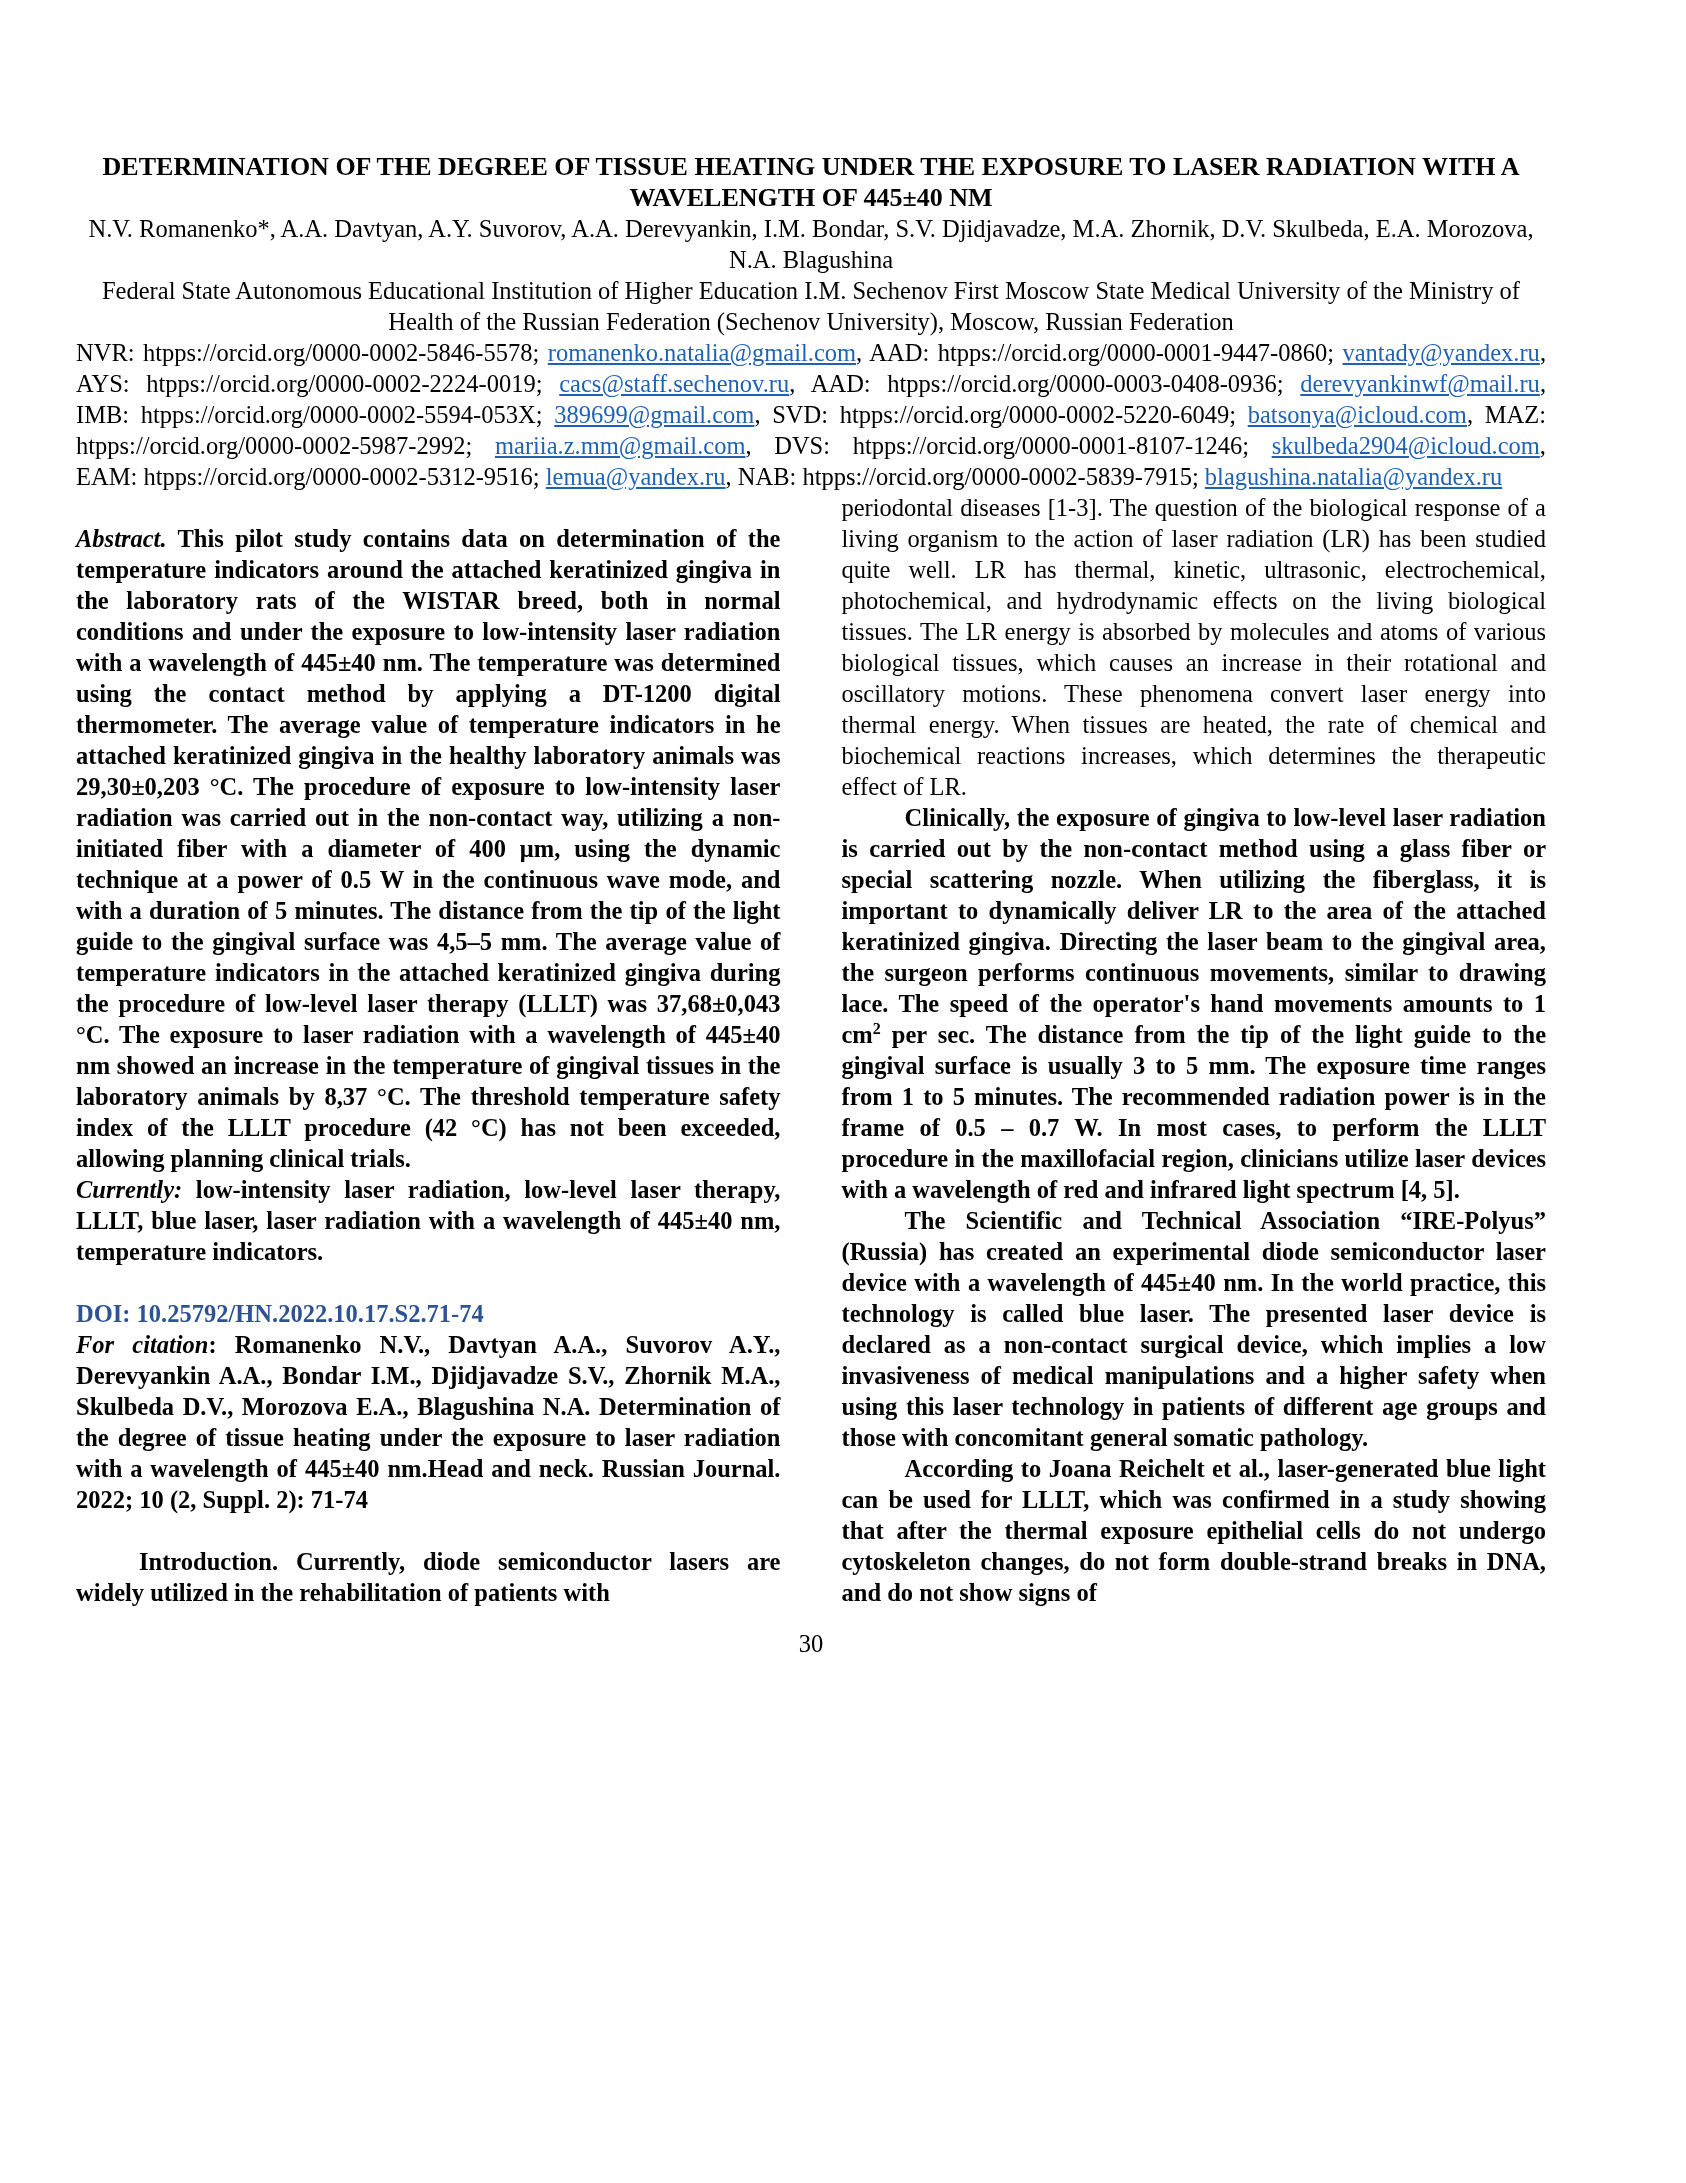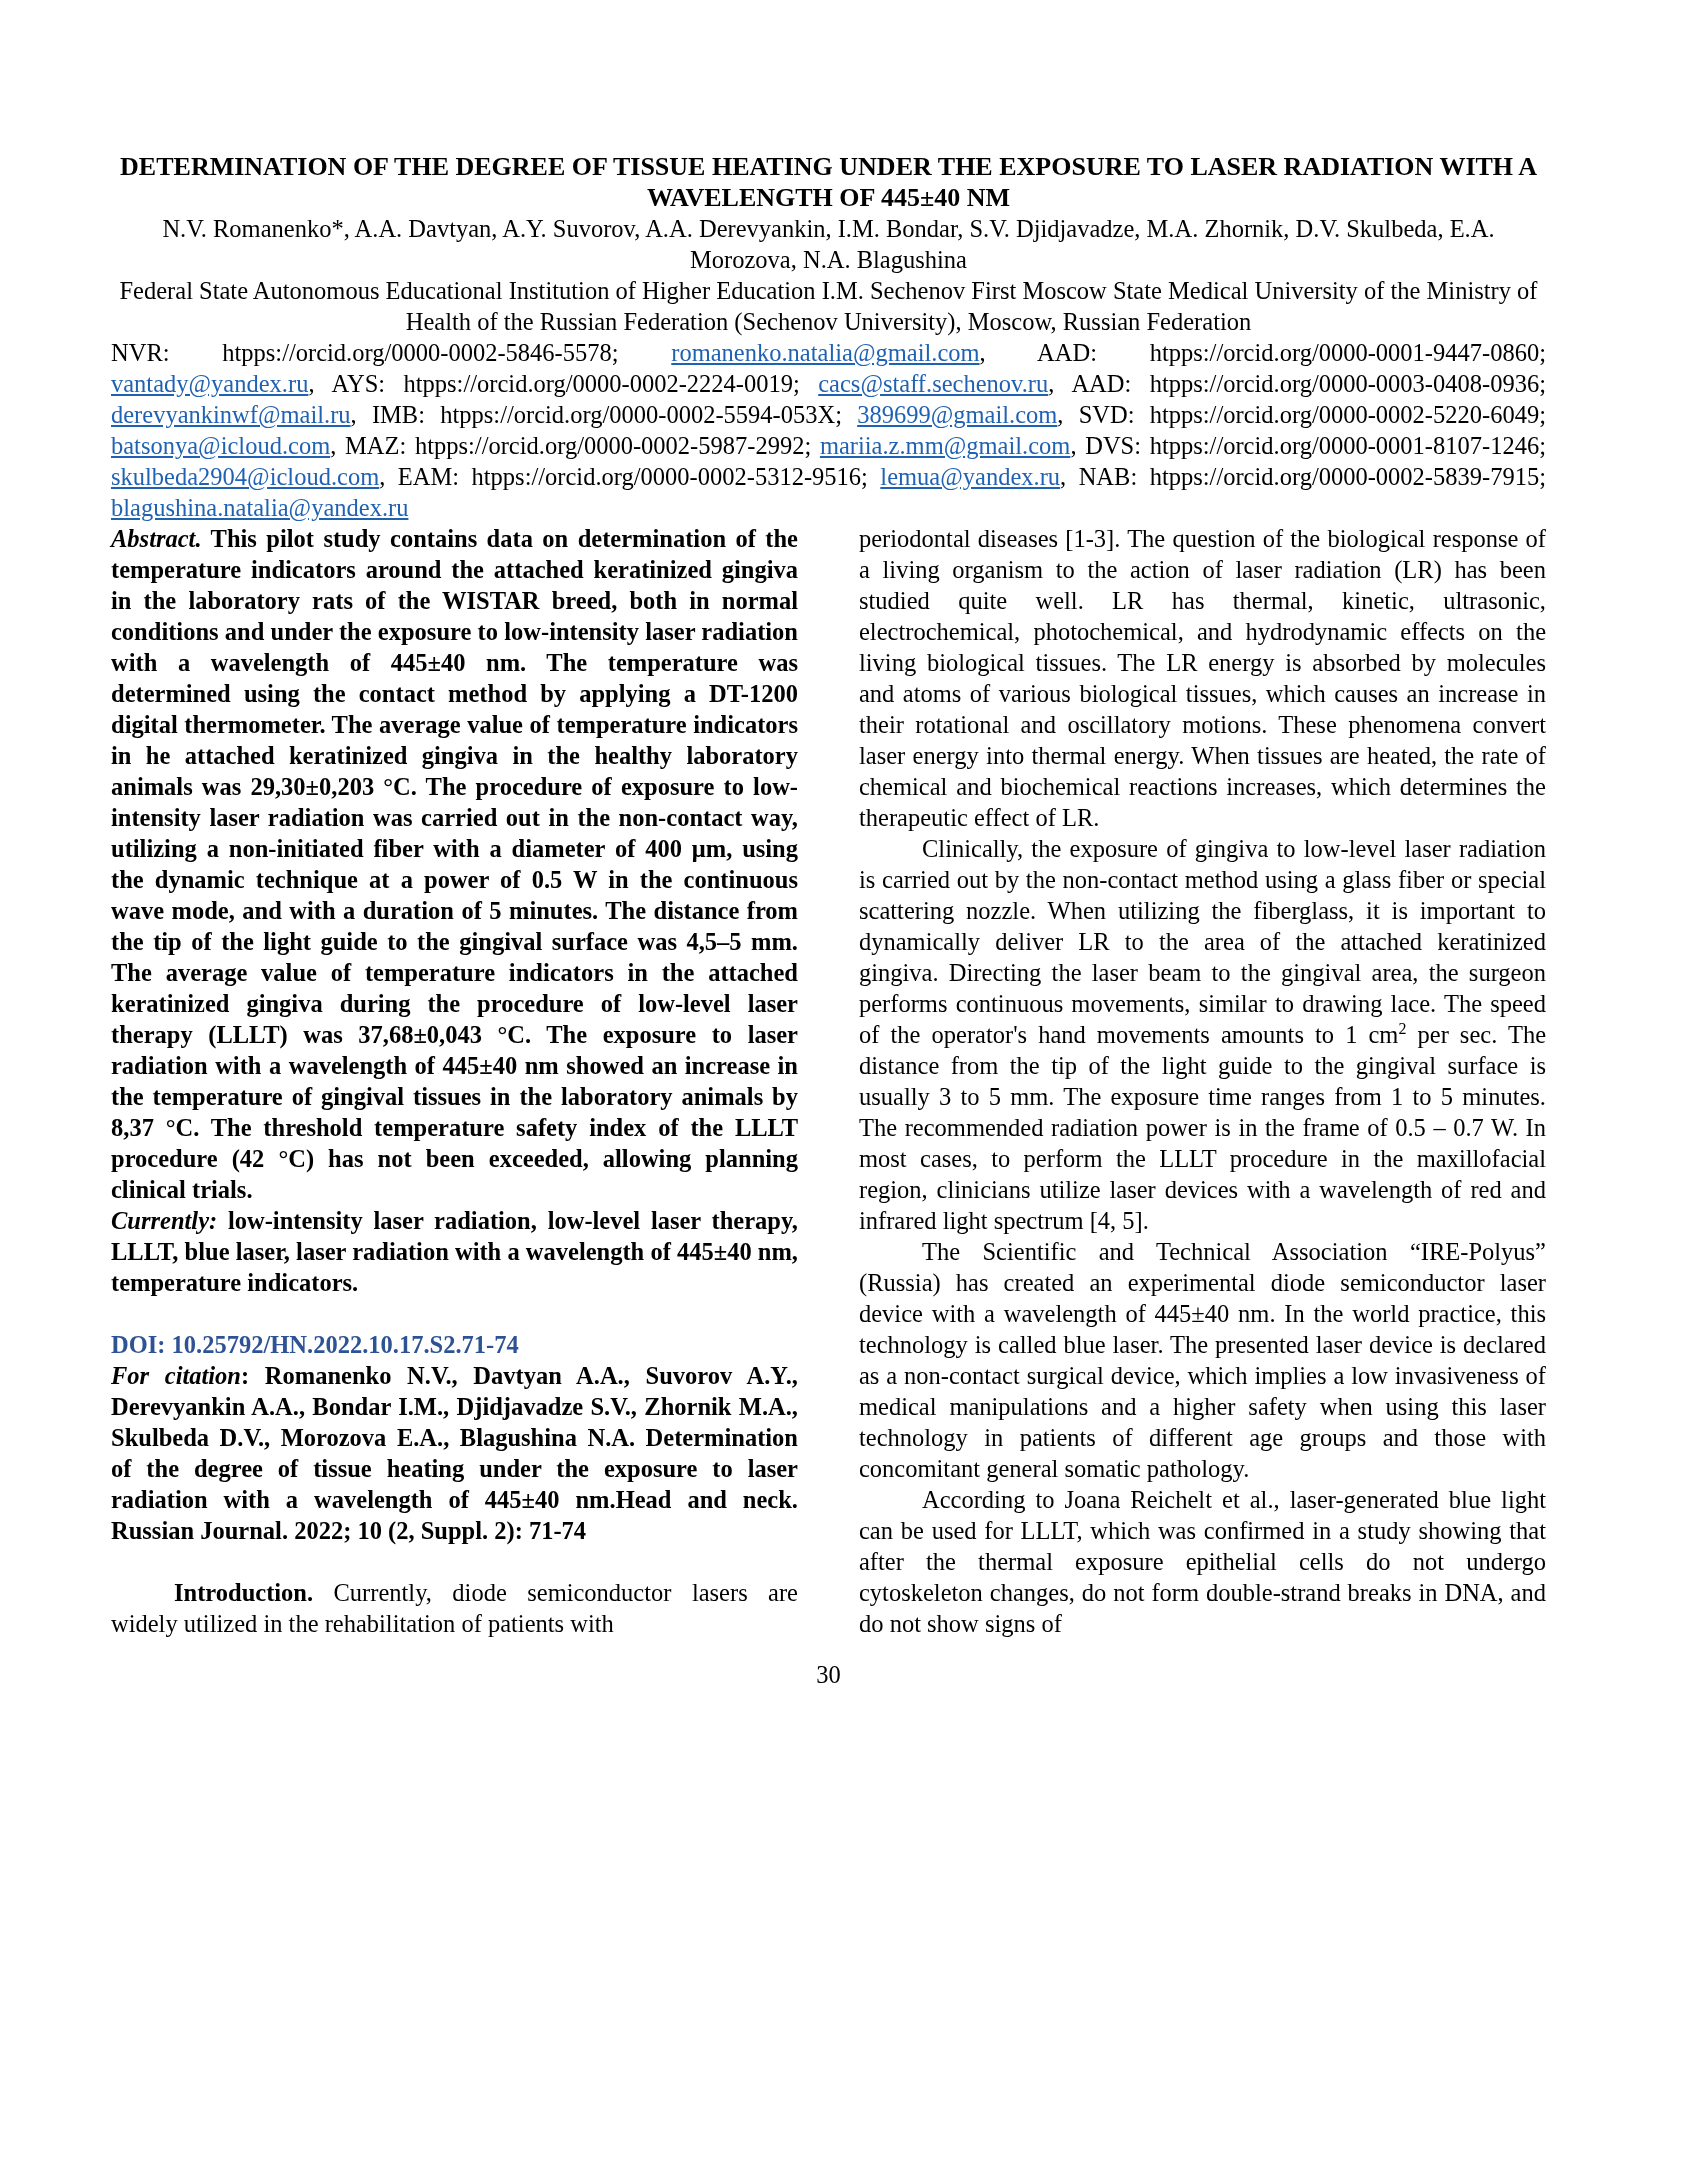--- a/index.html
+++ b/index.html
@@ -13,21 +13,21 @@
     overflow: hidden;
     font-family: "Liberation Serif", "DejaVu Serif", serif;
     color: #000000;
     font-size: 24.5px;
     line-height: 31px;
   }
   .page {
     box-sizing: border-box;
     width: 1687px;
     height: 2183px;
-    padding: 151px 141px 0 111px;
+    padding: 151px 141px 0 76px;
   }
   p { margin: 0; }
   .centered { text-align: center; }
   .title {
     font-weight: bold;
     font-size: 26px;
     text-align: center;
   }
   .just { text-align: justify; }
   .bold { font-weight: bold; }
@@ -40,21 +40,21 @@
     color: var(--link-blue, #1F62B4);
     text-decoration: underline;
     cursor: pointer;
   }
   .columns {
     display: flex;
     gap: 61px;
     align-items: flex-end;
   }
   .col { flex: 1 1 0; min-width: 0; }
-  .indent { text-indent: 63px; }
+  .indent { text-indent: 63px; font-weight: bold; }
   .blank { height: 31px; }
   .doi {
     color: var(--doi-blue, #2E5395);
     font-weight: bold;
     text-align: left;
   }
   sup {
     font-size: 16px;
     line-height: 0;
   }

